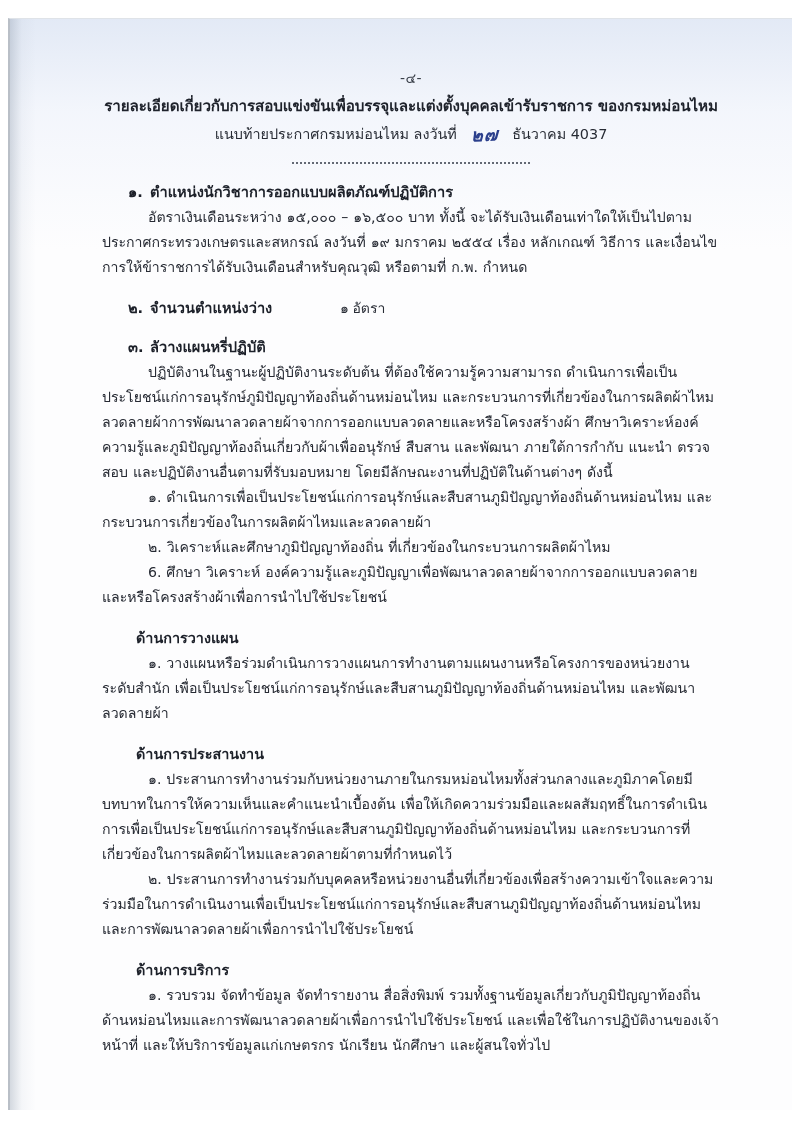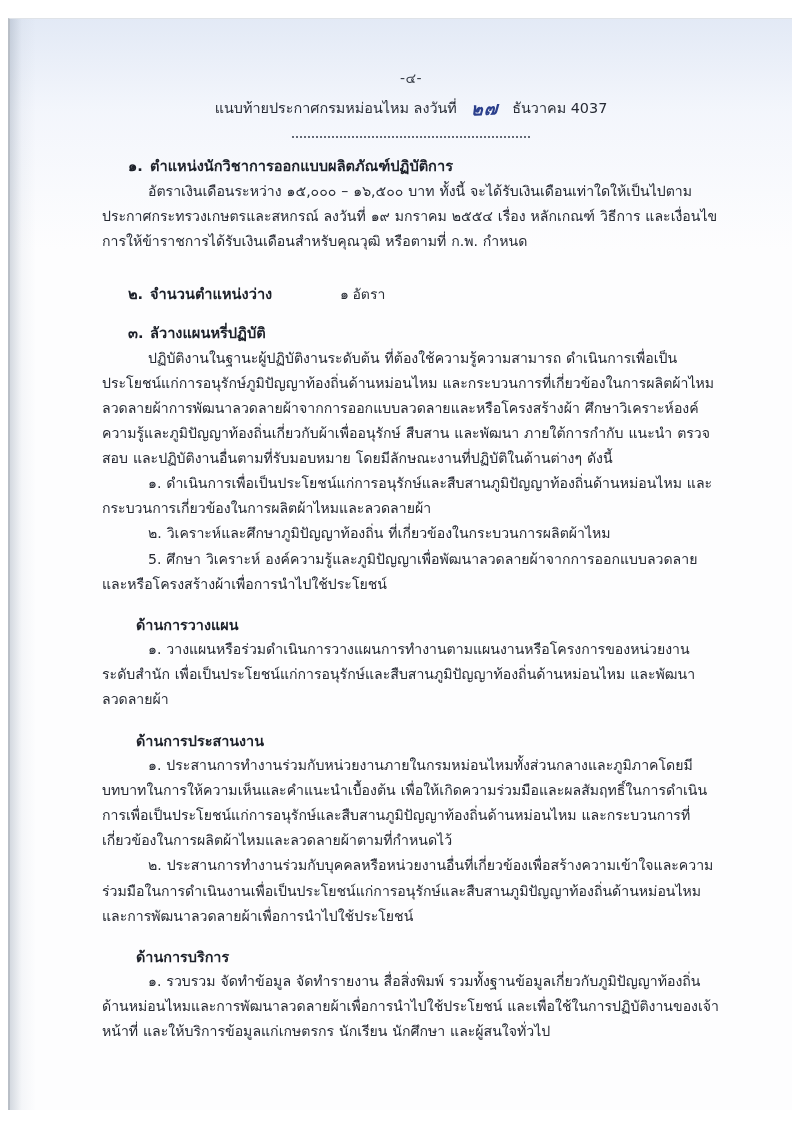--- a/index.html
+++ b/index.html
@@ -149,21 +149,21 @@
 
   .inline-value-row {
     display: flex;
     align-items: baseline;
     font-size: 14.6px;
     font-weight: bold;
     color: #1c2029;
     padding-left: 26px;
     line-height: 1.5;
   }
-  .inline-value-row .label { min-width: 190px; margin-top: 12px; }
+  .inline-value-row .label { min-width: 190px; }
   .inline-value-row .value {
     font-weight: normal;
     font-size: 14px;
     color: #272b34;
     font-family: Liberation Serif, serif;
   }
 
   .para {
     font-size: 14.1px;
     line-height: 1.78;
@@ -194,20 +194,21 @@
 </style>
 </head>
 <body>
 
 <div class="scan-canvas">
   <div class="paper">
     <div class="page-body">
 
       <div class="folio">-๔-</div>
 
+      <div class="doc-title">รายละเอียดเกี่ยวกับการสอบแข่งขันเพื่อบรรจุและแต่งตั้งบุคคลเข้ารับราชการ ของกรมหม่อนไหม</div>
 
       <div class="doc-subtitle">
         <span>แนบท้ายประกาศกรมหม่อนไหม ลงวันที่</span><span class="handwritten-date">๒๗</span><span>ธันวาคม 4037</span>
       </div>
 
       <div class="dotted-rule"></div>
 
       <div class="section">
         <div class="section-heading">
           <span class="section-number">๑.</span>
@@ -228,21 +229,21 @@
         <div class="section-heading">
           <span class="section-number">๓.</span>
           <span class="section-heading-text">ลัวางแผนหรี่ปฏิบัติ</span>
         </div>
         <p class="para">ปฏิบัติงานในฐานะผู้ปฏิบัติงานระดับต้น ที่ต้องใช้ความรู้ความสามารถ ดำเนินการเพื่อเป็นประโยชน์แก่การอนุรักษ์ภูมิปัญญาท้องถิ่นด้านหม่อนไหม และกระบวนการที่เกี่ยวข้องในการผลิตผ้าไหม ลวดลายผ้าการพัฒนาลวดลายผ้าจากการออกแบบลวดลายและหรือโครงสร้างผ้า ศึกษาวิเคราะห์องค์ความรู้และภูมิปัญญาท้องถิ่นเกี่ยวกับผ้าเพื่ออนุรักษ์ สืบสาน และพัฒนา ภายใต้การกำกับ แนะนำ ตรวจสอบ และปฏิบัติงานอื่นตามที่รับมอบหมาย โดยมีลักษณะงานที่ปฏิบัติในด้านต่างๆ ดังนี้</p>
       </div>
 
       <div class="duty-group">
         <p class="list-item">๑. ดำเนินการเพื่อเป็นประโยชน์แก่การอนุรักษ์และสืบสานภูมิปัญญาท้องถิ่นด้านหม่อนไหม และกระบวนการเกี่ยวข้องในการผลิตผ้าไหมและลวดลายผ้า</p>
         <p class="list-item">๒. วิเคราะห์และศึกษาภูมิปัญญาท้องถิ่น ที่เกี่ยวข้องในกระบวนการผลิตผ้าไหม</p>
-        <p class="list-item">5. ศึกษา วิเคราะห์ องค์ความรู้และภูมิปัญญาเพื่อพัฒนาลวดลายผ้าจากการออกแบบลวดลายและหรือโครงสร้างผ้าเพื่อการนำไปใช้ประโยชน์</p>
+        <p class="list-item">6. ศึกษา วิเคราะห์ องค์ความรู้และภูมิปัญญาเพื่อพัฒนาลวดลายผ้าจากการออกแบบลวดลายและหรือโครงสร้างผ้าเพื่อการนำไปใช้ประโยชน์</p>
       </div>
 
       <div class="duty-group">
         <div class="sub-heading">ด้านการวางแผน</div>
         <p class="list-item">๑. วางแผนหรือร่วมดำเนินการวางแผนการทำงานตามแผนงานหรือโครงการของหน่วยงานระดับสำนัก เพื่อเป็นประโยชน์แก่การอนุรักษ์และสืบสานภูมิปัญญาท้องถิ่นด้านหม่อนไหม และพัฒนาลวดลายผ้า</p>
       </div>
 
       <div class="duty-group">
         <div class="sub-heading">ด้านการประสานงาน</div>
         <p class="list-item">๑. ประสานการทำงานร่วมกับหน่วยงานภายในกรมหม่อนไหมทั้งส่วนกลางและภูมิภาคโดยมีบทบาทในการให้ความเห็นและคำแนะนำเบื้องต้น เพื่อให้เกิดความร่วมมือและผลสัมฤทธิ์ในการดำเนินการเพื่อเป็นประโยชน์แก่การอนุรักษ์และสืบสานภูมิปัญญาท้องถิ่นด้านหม่อนไหม และกระบวนการที่เกี่ยวข้องในการผลิตผ้าไหมและลวดลายผ้าตามที่กำหนดไว้</p>

